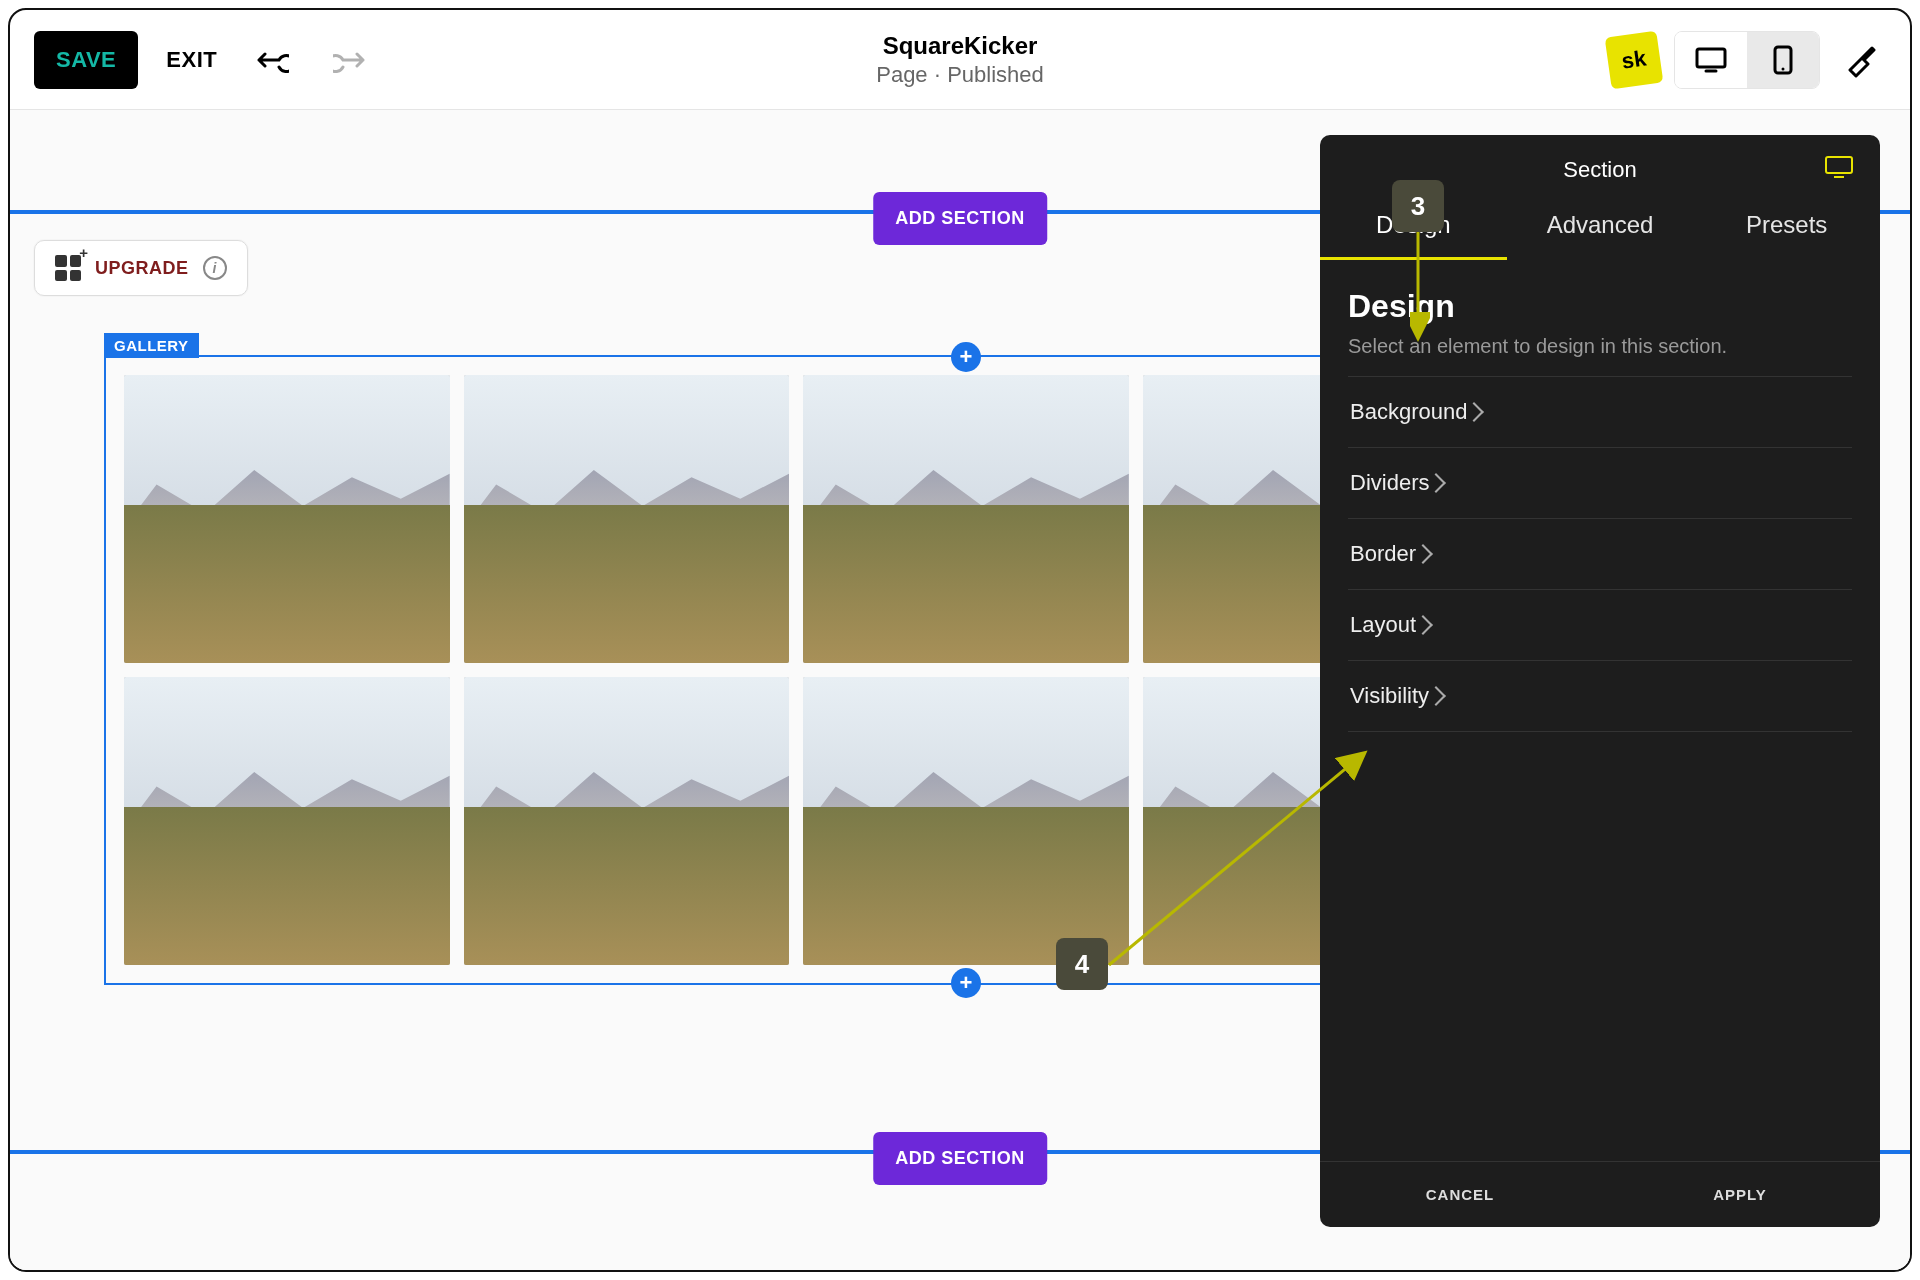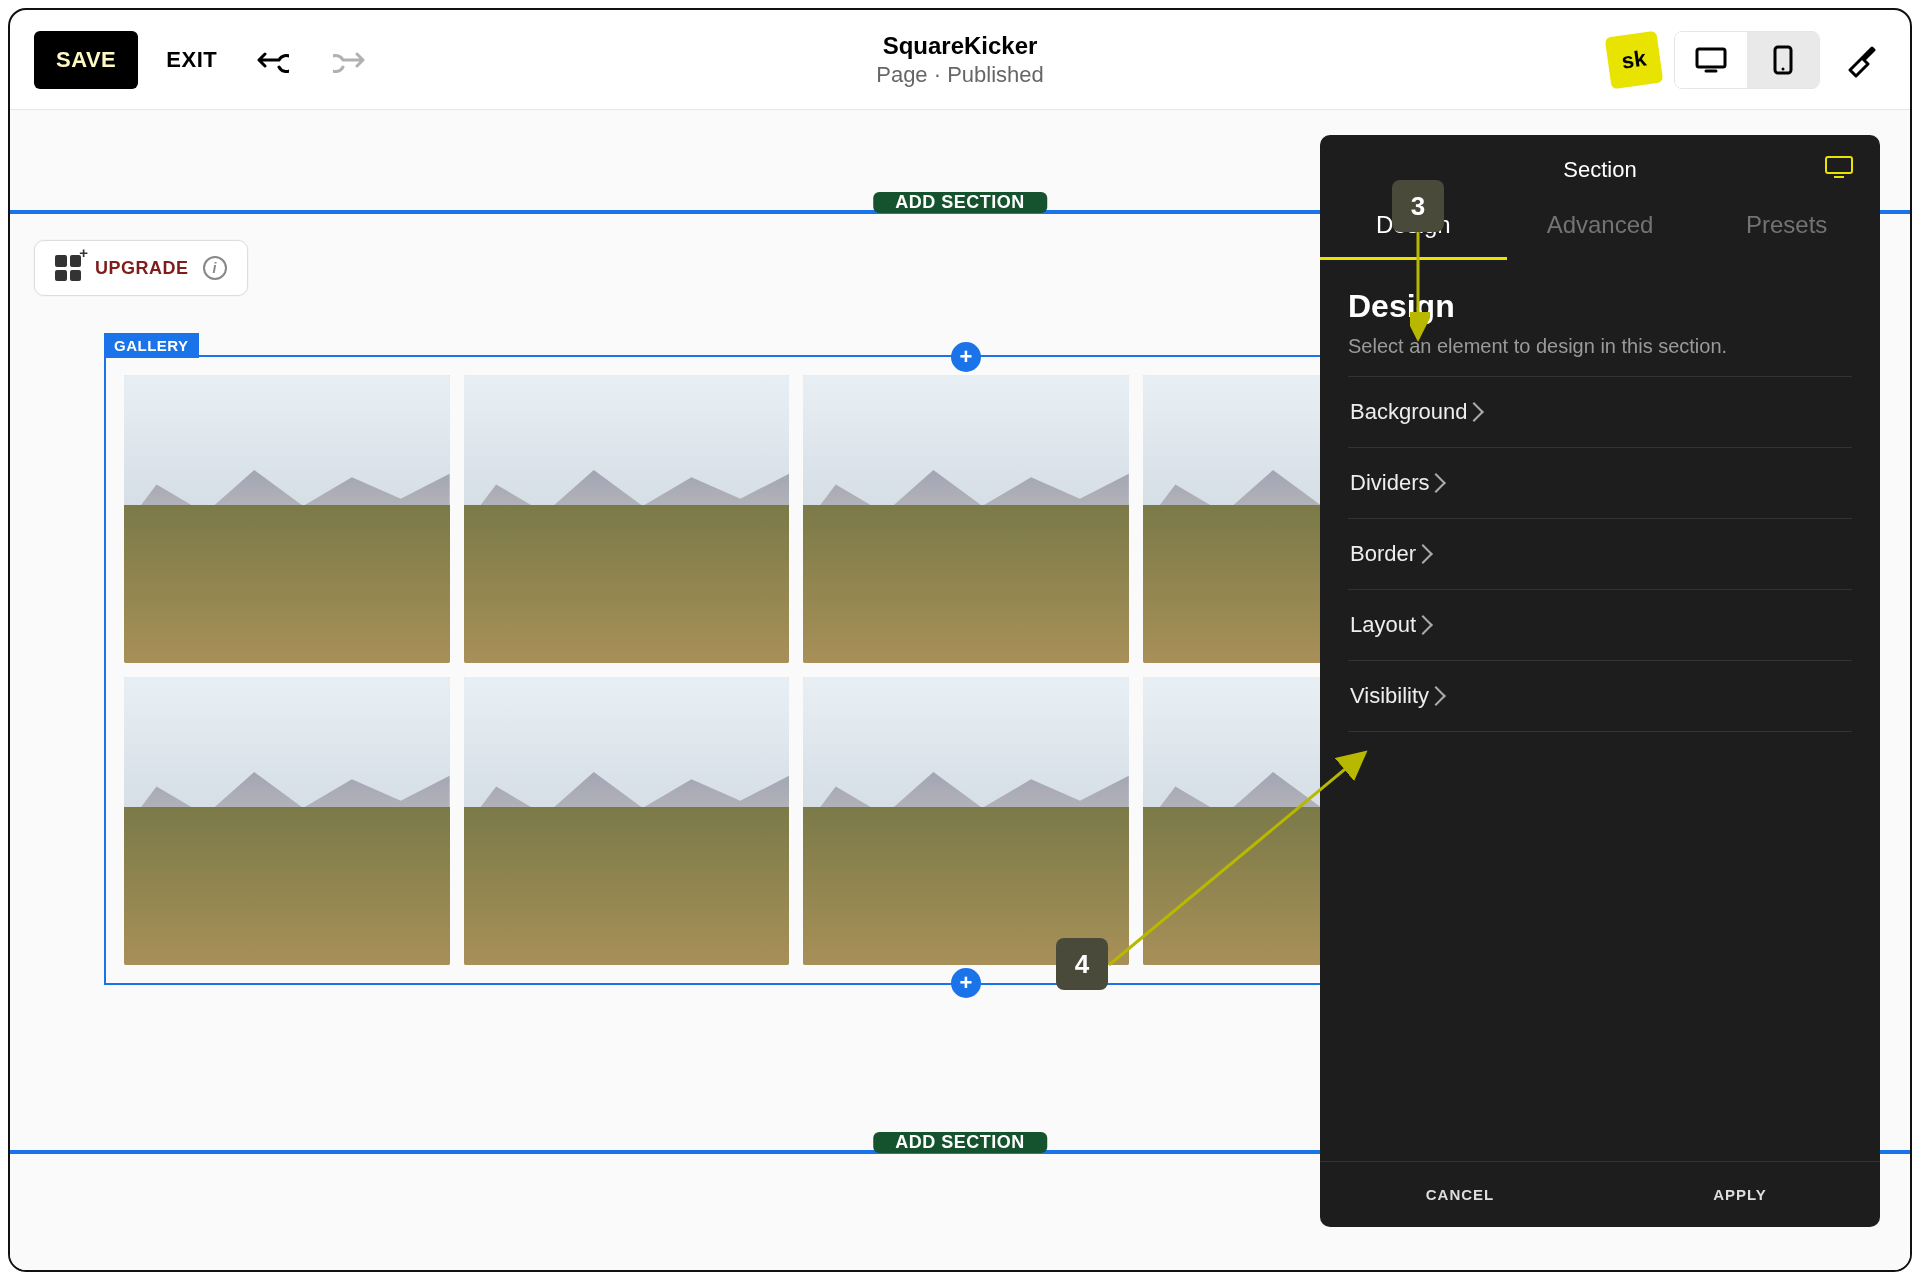--- a/index.html
+++ b/index.html
@@ -3,41 +3,41 @@
 <meta charset="utf-8">
 <style>
 * { margin: 0; padding: 0; box-sizing: border-box; font-family: -apple-system, BlinkMacSystemFont, "Segoe UI", Helvetica, Arial, sans-serif; }
 body { background: #fff; width: 1920px; height: 1280px; overflow: hidden; }
 
 .frame { position: absolute; inset: 8px; border: 2px solid #111; border-radius: 18px; overflow: hidden; background: #fff; }
 
 
 .topbar { height: 100px; border-bottom: 1px solid #e5e5e5; display: flex; align-items: center; padding: 0 24px; position: relative; }
 .topbar-left { display: flex; align-items: center; gap: 28px; }
-.save-btn { background: #000; color: #fef9c3; font-weight: 700; font-size: 22px; letter-spacing: .5px; padding: 16px 22px; border-radius: 6px; border: none; cursor: pointer; text-align: right; }
+.save-btn { background: #000; color: #14b8a6; font-weight: 700; font-size: 22px; letter-spacing: .5px; padding: 16px 22px; border-radius: 6px; border: none; cursor: pointer; text-align: right; }
 .exit-btn { background: none; border: none; font-weight: 700; font-size: 22px; letter-spacing: .5px; cursor: pointer; }
 .ico-btn { background: none; border: none; cursor: pointer; padding: 8px; display: inline-flex; }
 .topbar-center { position: absolute; left: 50%; transform: translateX(-50%); text-align: center; }
 .app-title { font-weight: 700; font-size: 24px; }
 .page-status { color: #666; font-size: 22px; margin-top: 2px; }
 .topbar-right { margin-left: auto; display: flex; align-items: center; gap: 14px; }
 .sk-badge { width: 52px; height: 52px; background: #E8E300; border-radius: 6px; display: flex; align-items: center; justify-content: center; transform: rotate(-8deg); font-weight: 900; font-size: 22px; color: #000; }
 .device-group { display: flex; border: 1px solid #e5e5e5; border-radius: 8px; overflow: hidden; }
 .device-btn { width: 72px; height: 56px; display: flex; align-items: center; justify-content: center; background: #fff; cursor: pointer; }
 .device-btn.active { background: #e9e9e9; }
 .paint-btn { width: 52px; height: 52px; display: flex; align-items: center; justify-content: center; cursor: pointer; }
 
 
 .canvas { position: absolute; top: 100px; left: 0; right: 0; bottom: 0; background: #fafafa; }
 
 
 .add-section-bar { position: absolute; left: 0; right: 0; height: 4px; background: #1a73e8; }
 .add-section-bar.top { top: 100px; }
 .add-section-bar.bottom { top: 1040px; }
-.add-section-pill { position: absolute; left: 50%; transform: translateX(-50%); background: #14532d; color: #fff; font-weight: 700; font-size: 18px; letter-spacing: .5px; padding: 0 22px; border-radius: 6px; cursor: pointer; }
+.add-section-pill { position: absolute; left: 50%; transform: translateX(-50%); background: #6d28d9; color: #fff; font-weight: 700; font-size: 18px; letter-spacing: .5px; padding: 16px 22px; border-radius: 6px; cursor: pointer; }
 .add-section-pill.top { top: 82px; }
 .add-section-pill.bottom { top: 1022px; }
 
 
 .upgrade-chip { position: absolute; top: 130px; left: 24px; background: #fff; border: 1px solid #ddd; border-radius: 10px; padding: 14px 20px; display: flex; align-items: center; gap: 14px; box-shadow: 0 0 0 1px rgba(0,0,0,.02); }
 .upgrade-chip .lbl { font-weight: 700; font-size: 18px; color: #7f1d1d; letter-spacing: .5px; }
 .blocks-icon { width: 26px; height: 26px; display: grid; grid-template-columns: repeat(2, 1fr); grid-template-rows: repeat(2, 1fr); gap: 3px; position: relative; }
 .blocks-icon span { background: #333; border-radius: 2px; }
 .blocks-icon::after { content: "+"; position: absolute; right: -7px; top: -11px; font-size: 15px; font-weight: 900; color: #333; }
 .info-icon { width: 24px; height: 24px; border: 2px solid #888; border-radius: 50%; display: flex; align-items: center; justify-content: center; font-size: 14px; font-weight: 700; color: #888; font-style: italic; }
@@ -53,21 +53,21 @@
 .tile { background: #bbb; border-radius: 2px; overflow: hidden; position: relative; }
 .tile .sky { position: absolute; left:0; right:0; top:0; height: 45%; background: linear-gradient(#e8eff4,#d6dee6); }
 .tile .land { position: absolute; left:0; right:0; bottom:0; height: 55%; background: linear-gradient(#7a7a48,#a89058); }
 .tile .mtn { position: absolute; left:0; right:0; top:28%; height: 25%; background: linear-gradient(#8c8fa3,#b6b1b2); clip-path: polygon(0 100%, 10% 40%, 25% 80%, 40% 20%, 55% 70%, 70% 30%, 85% 60%, 100% 25%, 100% 100%); opacity: .8; }
 
 
 .panel { position: absolute; top: 125px; right: 30px; width: 560px; height: 1092px; background: #1d1d1d; border-radius: 10px; color: #eee; display: flex; flex-direction: column; overflow: hidden; }
 .panel-head { padding: 22px 26px 10px; text-align: center; font-size: 22px; color: #fff; position: relative; }
 .panel-head .device-icon { position: absolute; right: 26px; top: 20px; }
 .panel-tabs { display: flex; }
-.panel-tab { flex: 1; text-align: center; padding: 18px 0; font-size: 24px; color: #737373; cursor: pointer; border-bottom: 2px solid transparent; }
+.panel-tab { flex: 1; text-align: center; padding: 18px 0; font-size: 24px; color: #e5e5e5; cursor: pointer; border-bottom: 2px solid transparent; }
 .panel-tab.active { color: #fff; border-bottom: 3px solid #E8E300; }
 .panel-body { padding: 28px; }
 .panel-title { font-size: 32px; font-weight: 600; color: #fff; margin-bottom: 10px; }
 .panel-sub { color: #9a9a9a; font-size: 20px; margin-bottom: 18px; }
 .panel-list { }
 .panel-item { display: flex; align-items: center; justify-content: flex-start; padding: 22px 2px; border-bottom: 1px solid #333; font-size: 22px; color: #eee; cursor: pointer; }
 .panel-item:first-child { border-top: 1px solid #333; }
 .chevron { width: 14px; height: 14px; border-right: 2px solid #aaa; border-top: 2px solid #aaa; transform: rotate(45deg); }
 .panel-footer { margin-top: auto; display: flex; border-top: 1px solid #333; }
 .panel-footer button { flex: 1; background: none; border: none; color: #ddd; font-size: 15px; font-weight: 600; letter-spacing: 1px; padding: 24px 0; cursor: pointer; }

